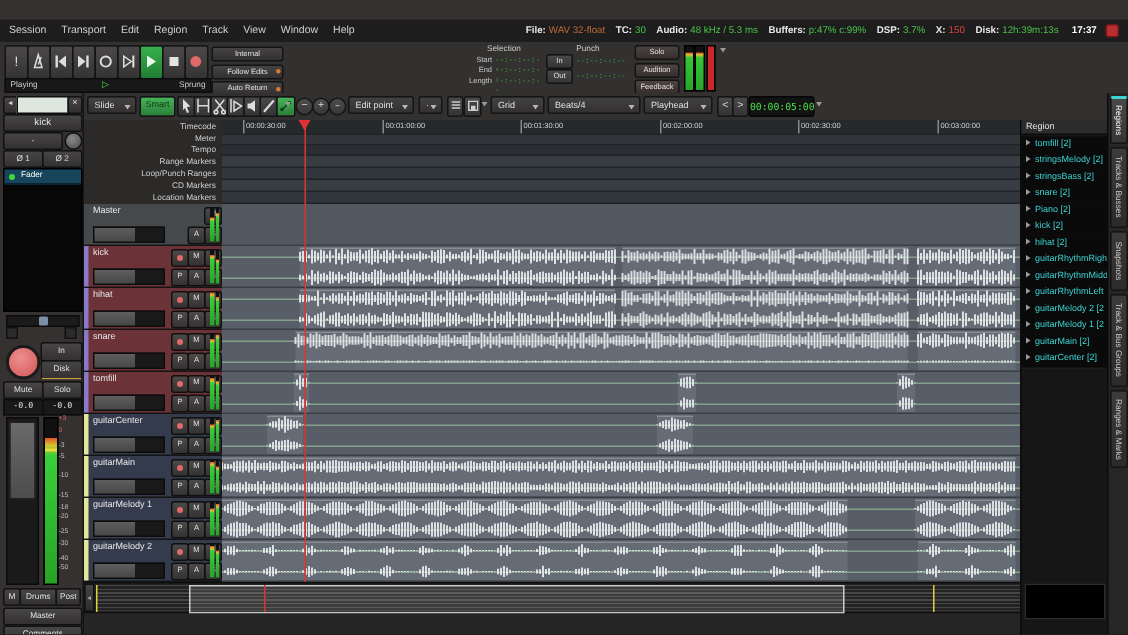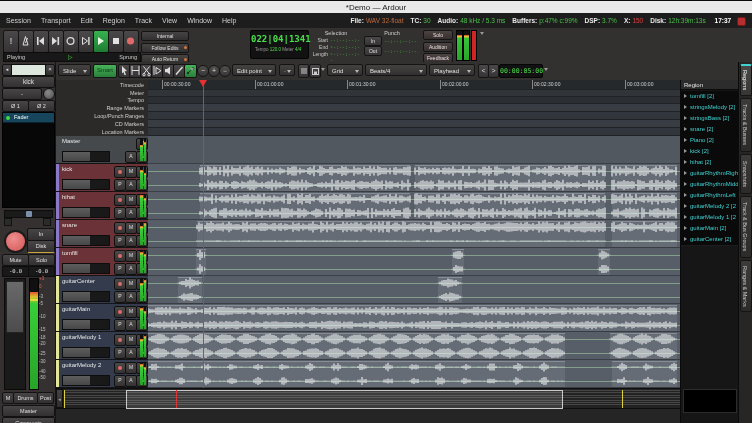--- a/index.html
+++ b/index.html
@@ -171,23 +171,20 @@
   #mx-bottom{left:2px;top:330px;width:51px;height:12px;}
   #mx-master{left:2px;top:343px;width:51px;height:10px;line-height:10px;}
   #mx-comments{left:2px;top:355px;width:51px;height:10px;line-height:10px;}
   .mbot{position:absolute;top:0;height:10px;line-height:10px;}
 </style>
 </head>
 <body>
 
 <div id="app">
 
-  <div class="abs" id="titlebar">
-    <span>*Demo — Ardour</span>
-  </div>
 
   <div class="abs" id="menubar">
     <div class="abs" id="menus"><span>Session</span><span>Transport</span><span>Edit</span><span>Region</span><span>Track</span><span>View</span><span>Window</span><span>Help</span></div>
     <div class="abs" id="statusbar">
       <span id="status-segs"><span class="seg"><span class="lb">File:</span><span class="vl" style="color: rgb(192, 106, 58);">WAV 32-float</span></span><span class="seg"><span class="lb">TC:</span><span class="vl" style="color: rgb(73, 194, 73);">30</span></span><span class="seg"><span class="lb">Audio:</span><span class="vl" style="color: rgb(73, 194, 73);">48 kHz / 5.3 ms</span></span><span class="seg"><span class="lb">Buffers:</span><span class="vl" style="color: rgb(73, 194, 73);">p:47% c:99%</span></span><span class="seg"><span class="lb">DSP:</span><span class="vl" style="color: rgb(73, 194, 73);">3.7%</span></span><span class="seg"><span class="lb">X:</span><span class="vl" style="color: rgb(224, 64, 64);">150</span></span><span class="seg"><span class="lb">Disk:</span><span class="vl" style="color: rgb(73, 194, 73);">12h:39m:13s</span></span></span>
       <span id="wallclock">17:37</span>
       <span id="rec-indicator"></span>
     </div>
   </div>
 
@@ -239,27 +236,20 @@
     <div class="abs" id="shuttle">
       <span class="l">Playing</span>
       <span class="mid">▷</span>
       <span class="r">Sprung</span>
     </div>
     <div class="abs" id="toggles">
         <div class="toggle">Internal</div>
         <div class="toggle">Follow Edits<span class="led" style="background: rgb(216, 118, 58);"></span></div>
         <div class="toggle">Auto Return<span class="led" style="background: rgb(216, 118, 58);"></span></div>
       </div>
-    <div class="abs clockbox" id="clock2">
-      <div class="clocktime">022|04|1341</div>
-      <div class="clocksub"><span>Tempo</span>
-        <b>120.0</b>
-        <span>Meter</span>
-        <b>4/4</b></div>
-    </div>
     <div class="abs minipanel" id="selection">
       <div class="ttl">Selection</div>
       <div id="selrows">
           <div class="selrow">
             <div class="lab">Start</div>
             <div class="val">--:--:--:--</div>
           </div>
           <div class="selrow">
             <div class="lab">End</div>
             <div class="val">--:--:--:--</div>

